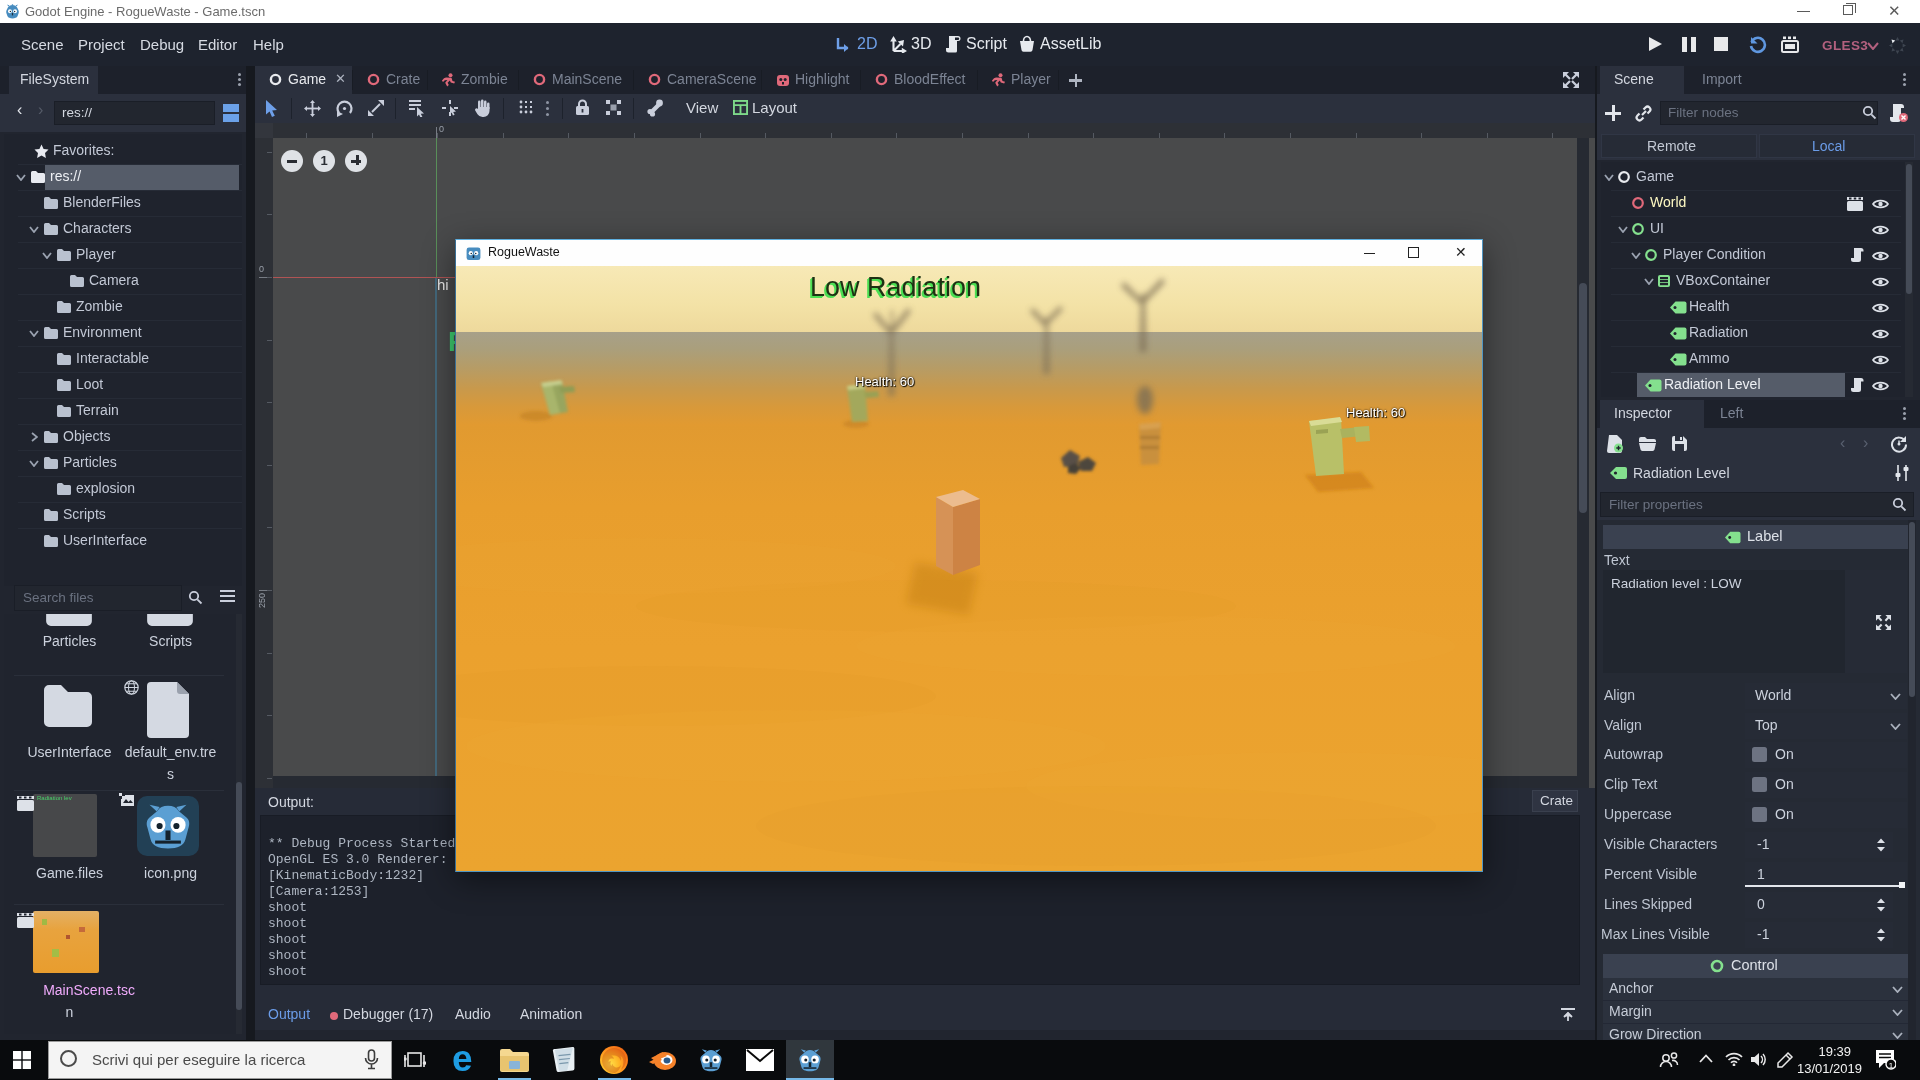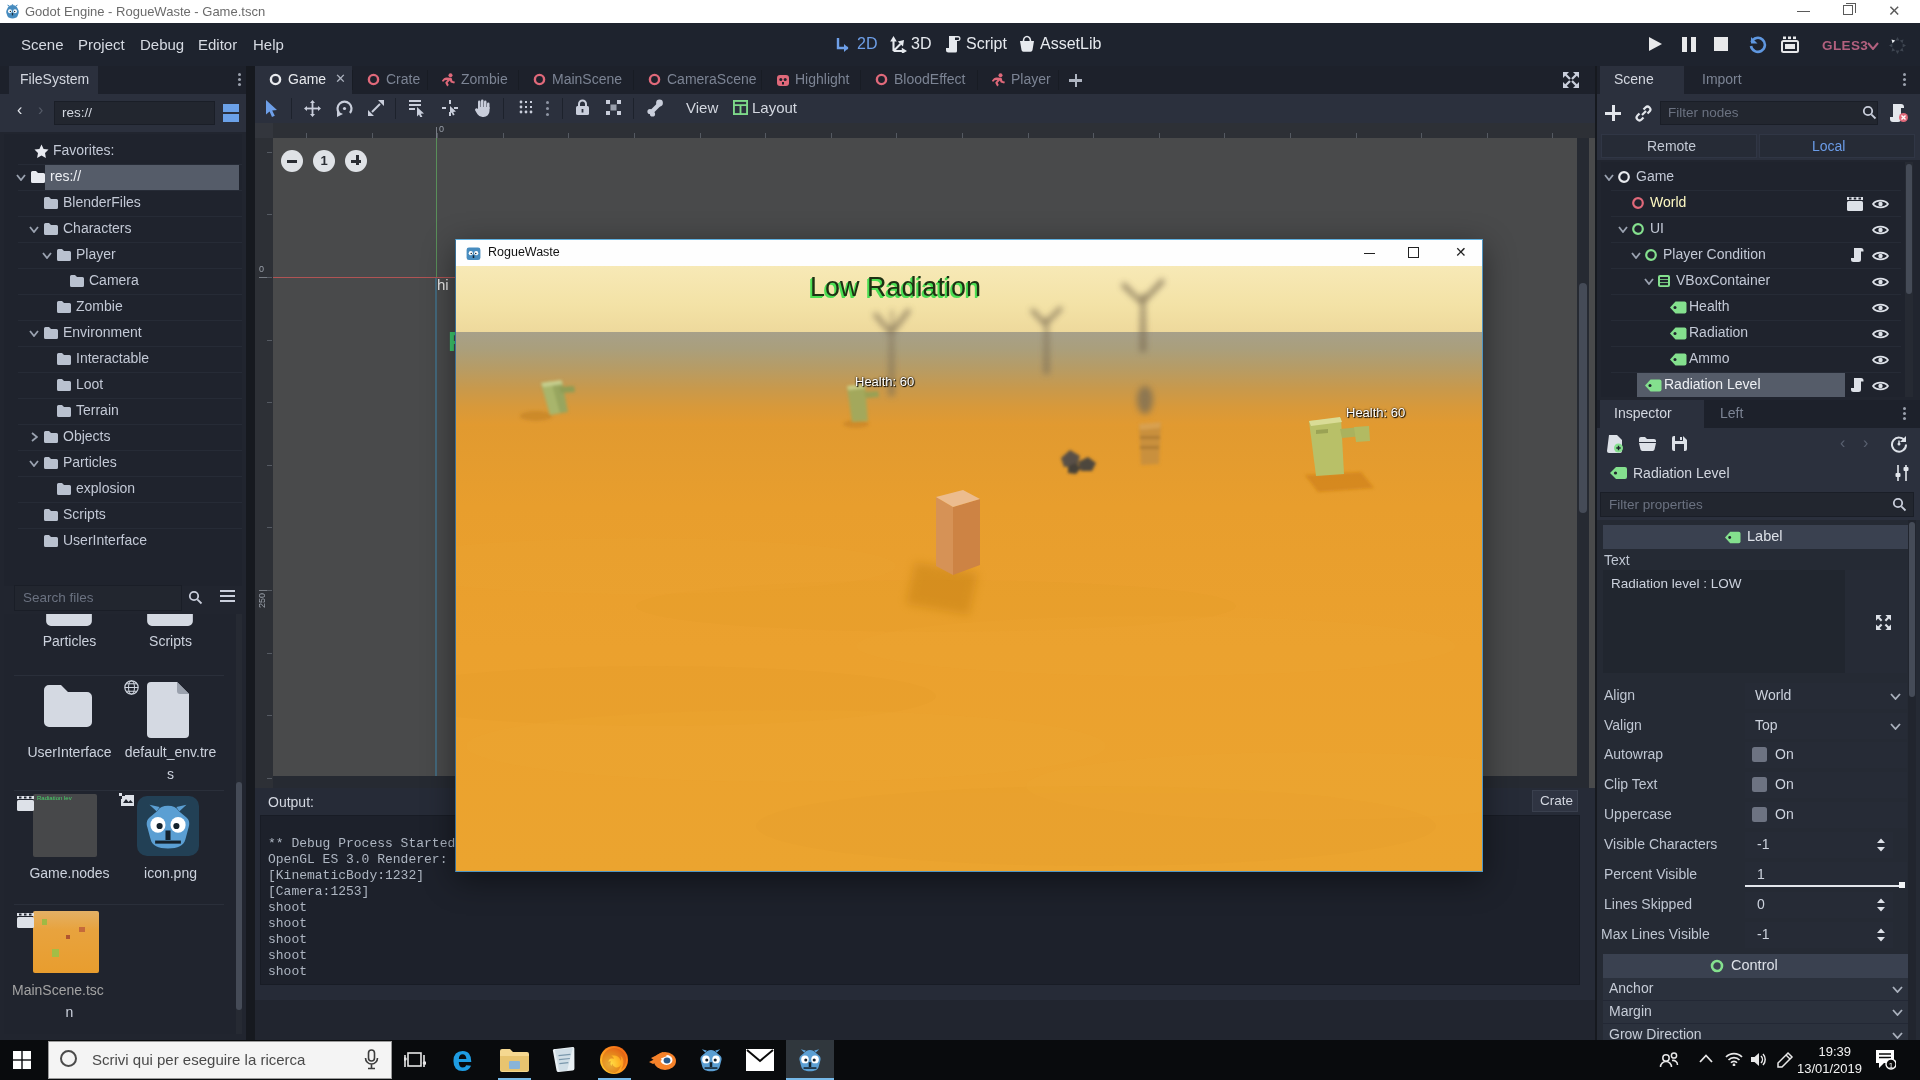--- a/index.html
+++ b/index.html
@@ -270,36 +270,36 @@
         <rect x="45.5" y="54" width="9" height="17" fill="#15222c"></rect>
         <rect x="27" y="72" width="46" height="5.5" fill="#15222c"></rect>
       </svg>
       <svg class="a" style="left:115px;top:179px" width="17" height="15" viewBox="0 0 17 15">
         <rect x="2" y="2" width="13" height="11" fill="#dde1e8"></rect>
         <path d="M4,10 l3,-4 l2.5,3 l2,-2 l2.5,3 Z" fill="#20242e"></path>
         <rect x="0" y="0" width="6" height="6" fill="#20242e"></rect>
         <rect x="0" y="0" width="3" height="3" fill="#dde1e8"></rect>
         <rect x="3" y="3" width="3" height="3" fill="#dde1e8"></rect>
       </svg>
-      <div class="a tx" style="left:0;top:251px;width:131px;text-align:center;font-size:14px;color:#ccd2dd">Game.nodes</div>
+      <div class="a tx" style="left:0;top:251px;width:131px;text-align:center;font-size:14px;color:#ccd2dd">Game.files</div>
       <div class="a tx" style="left:101px;top:251px;width:131px;text-align:center;font-size:14px;color:#ccd2dd">icon.png</div>
       <div class="a" style="left:10px;top:290px;width:210px;height:1px;background:#2a2f3a"></div>
       <div class="a" style="left:29px;top:297px;width:66px;height:62px;background:linear-gradient(180deg,#e3b065 0%,#e8a33e 30%,#e89d2e 100%);border-radius:2px"></div>
       <div class="a" style="left:38px;top:305px;width:5px;height:6px;background:#9fb944"></div>
       <div class="a" style="left:75px;top:313px;width:6px;height:5px;background:#c56a3a"></div>
       <div class="a" style="left:48px;top:335px;width:7px;height:8px;background:#a3bd46"></div>
       <div class="a" style="left:62px;top:321px;width:4px;height:4px;background:#b0552f"></div>
       <svg class="a" style="left:13px;top:299px" width="17" height="15" viewBox="0 0 17 15">
         <rect x="0" y="4" width="17" height="11" rx="1.5" fill="#dde1e8"></rect>
         <rect x="0" y="0" width="17" height="3" fill="#dde1e8"></rect>
         <rect x="2" y="0.5" width="2.5" height="2" fill="#20242e"></rect>
         <rect x="7" y="0.5" width="2.5" height="2" fill="#20242e"></rect>
         <rect x="12" y="0.5" width="2.5" height="2" fill="#20242e"></rect>
       </svg>
-      <div class="a tx" style="left:8px;top:368px;width:131px;text-align:left;font-size:14px;color:#a3a3a3">MainScene.tsc</div>
+      <div class="a tx" style="left:0;top:368px;width:131px;text-align:right;font-size:14px;color:#f0abfc">MainScene.tsc</div>
       <div class="a tx" style="left:0;top:390px;width:131px;text-align:center;font-size:14px;color:#ccd2dd">n</div>
       <div class="a" style="left:232px;top:0;width:6px;height:420px;background:#262a33"></div>
       <div class="a" style="left:232px;top:168px;width:6px;height:228px;background:#454b57;border-radius:3px"></div>
     </div>
 </div>
 
 <div id="center" class="a" style="left:255px;top:66px;width:1340px;height:974px;background:#21252f">
 
   <div class="a" style="left:0;top:0;width:1340px;height:28px;background:#1d212b"></div>
   <div id="scenetabs" class="a" style="left:0;top:0;width:1340px;height:28px">
@@ -552,20 +552,31 @@
 OpenGL ES 3.0 Renderer: GeForce GTX 1060/PCIe/SSE2
 [KinematicBody:1232]
 [Camera:1253]
 shoot
 shoot
 shoot
 shoot
 shoot</div>
   </div>
 
+  <div class="a" style="left:0;top:934px;width:1340px;height:30px;background:#262b37">
+    <div class="a tx" style="left:13px;top:6px;font-size:14px;color:#6b9ce8">Output</div>
+    <div class="a" style="left:75px;top:12px;width:8px;height:8px;border-radius:50%;background:#e0697a"></div>
+    <div class="a tx" style="left:88px;top:6px;font-size:14px;color:#d3d7e0">Debugger (17)</div>
+    <div class="a tx" style="left:200px;top:6px;font-size:14px;color:#d3d7e0">Audio</div>
+    <div class="a tx" style="left:265px;top:6px;font-size:14px;color:#d3d7e0">Animation</div>
+    <svg class="a" style="left:1305px;top:8px" width="16" height="14" viewBox="0 0 16 14">
+        <path d="M1,1 H15 M4,9 L8,5 L12,9 M8,5 V13" stroke="#d3d7e0" stroke-width="1.8" fill="none"></path>
+        <path d="M8,4 L4,8.5 H12 Z" fill="#d3d7e0"></path>
+      </svg>
+  </div>
 </div>
 
 <div id="rightdock" class="a" style="left:1597px;top:66px;width:323px;height:974px;background:#21252f">
 
   <div class="a" style="left:0;top:0;width:323px;height:28px;background:#1d212b"></div>
   <div class="a" style="left:3px;top:0;width:84px;height:28px;background:#2b303d"></div>
   <div class="a tx" style="left:17px;top:5px;font-size:14px;color:#d3d7e0">Scene</div>
   <div class="a tx" style="left:105px;top:5px;font-size:14px;color:#7c8494">Import</div>
   <div class="a" style="left:306px;top:7px;width:3px;height:3px;border-radius:50%;background:#9aa0ac;box-shadow:0 5px 0 #9aa0ac,0 10px 0 #9aa0ac"></div>
 

